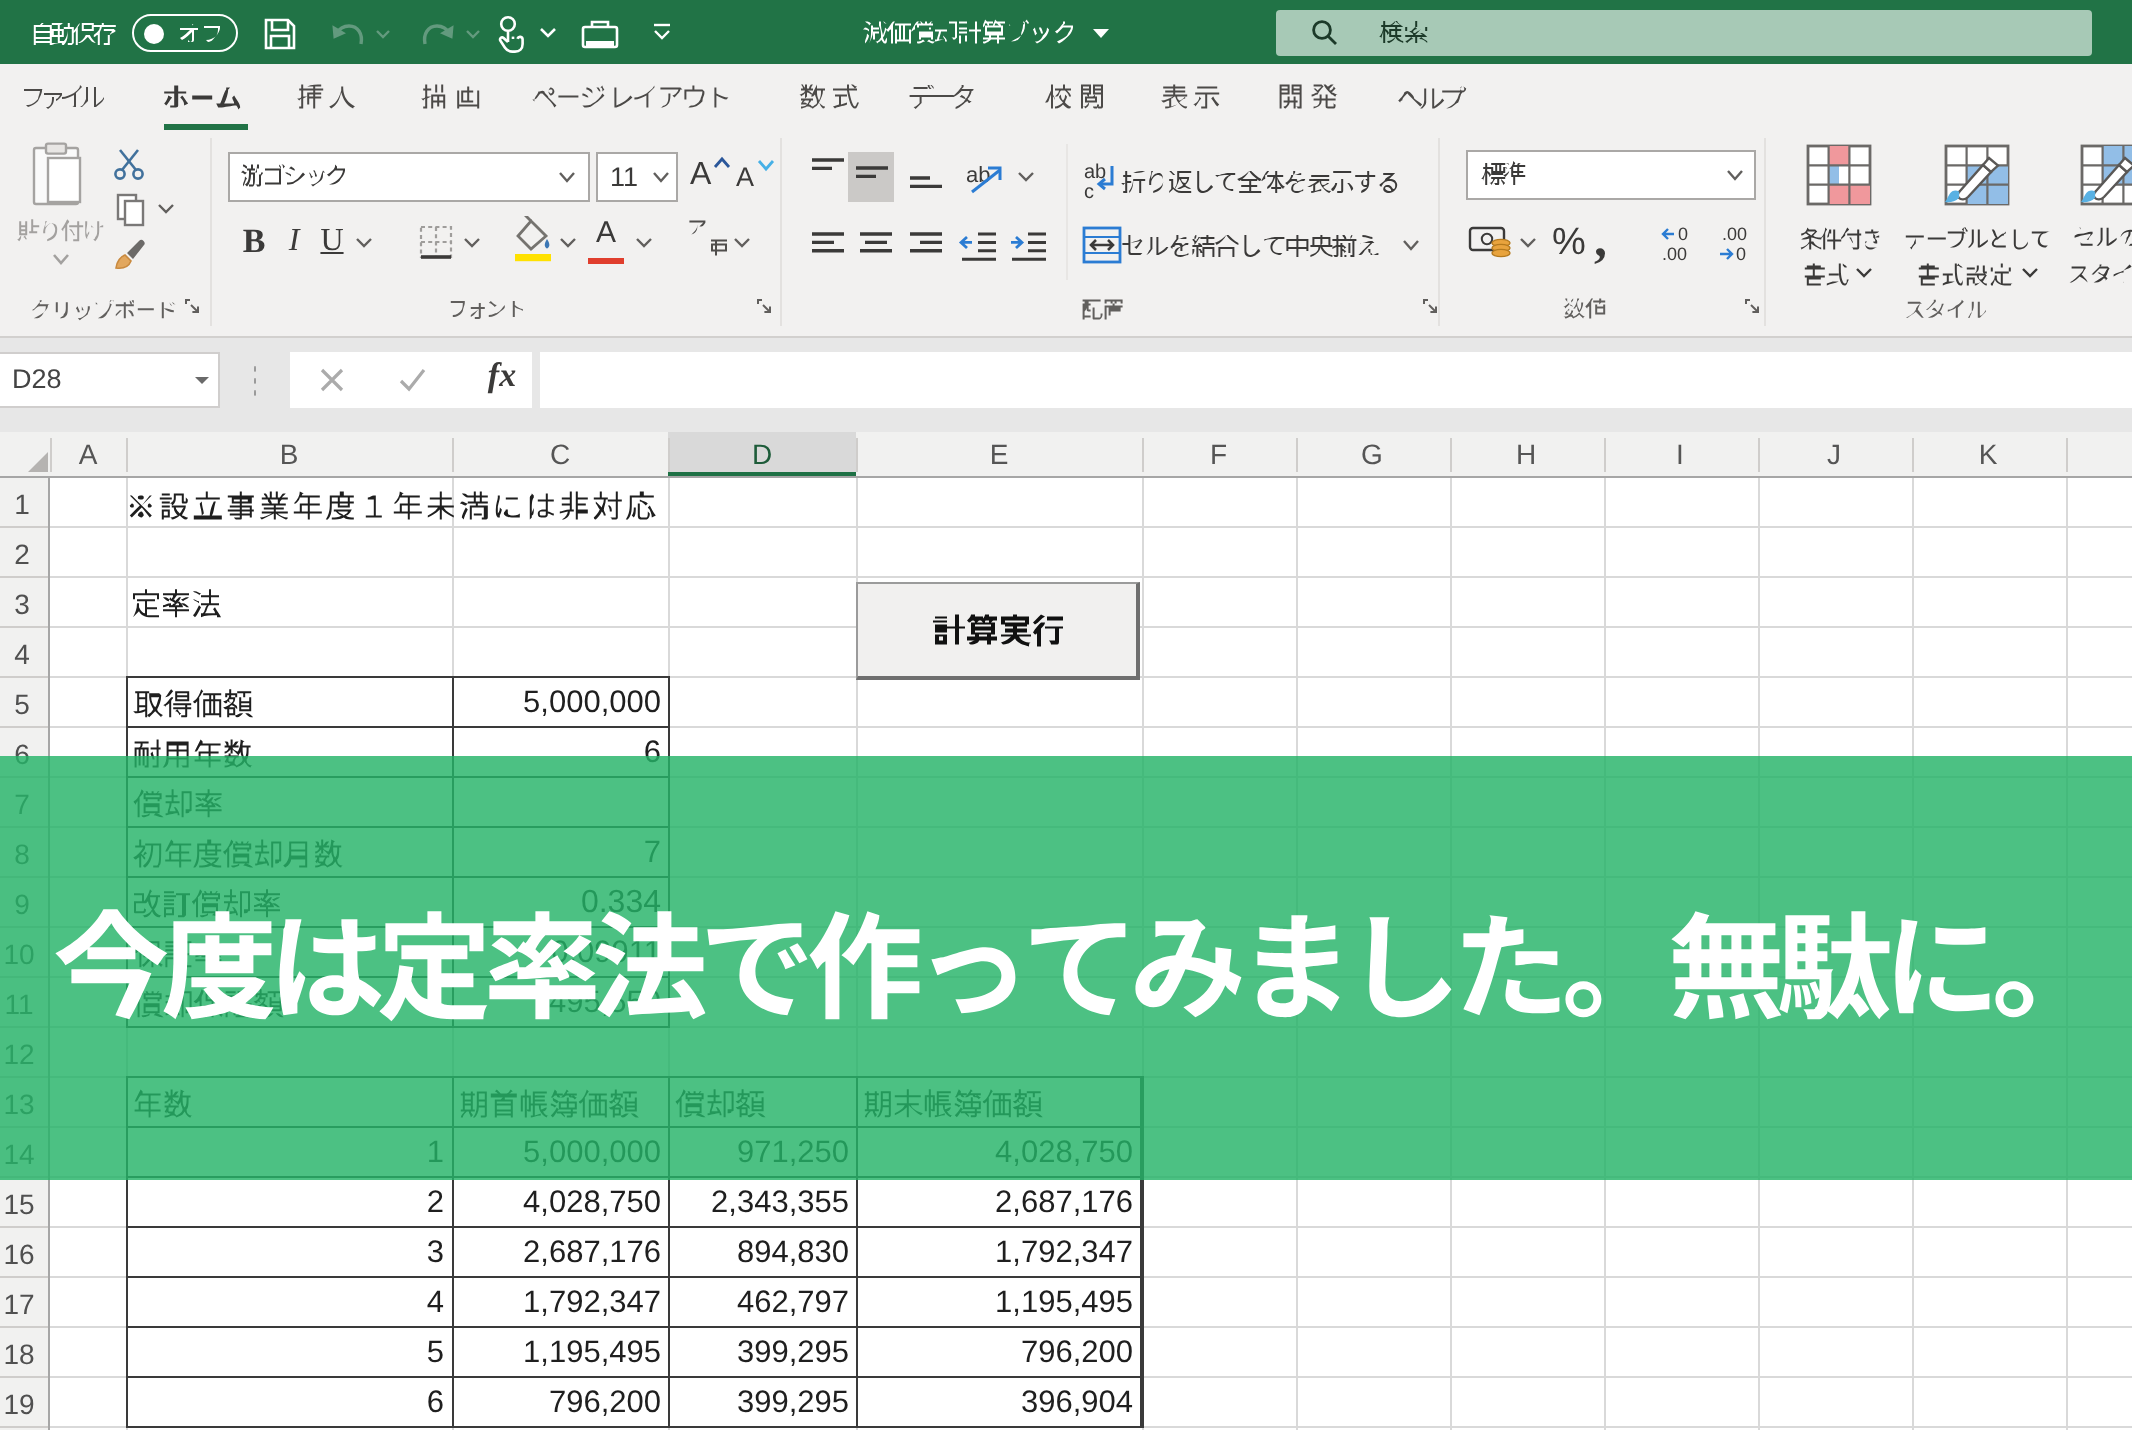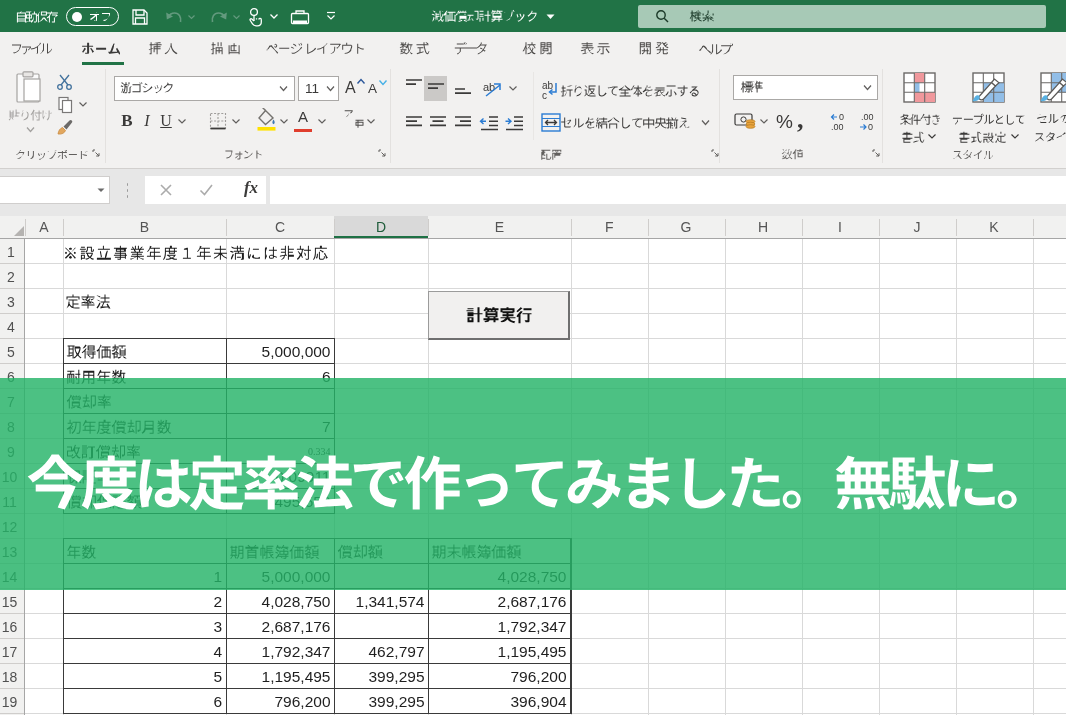--- a/index.html
+++ b/index.html
@@ -379,20 +379,21 @@
       <path d="M7.5 27 C5.5 29 2.5 29.5 0.5 29 C1.5 27.8 1.8 26.5 2.8 25 C4 23.2 6 22.8 7.6 23.9 Z" fill="#59b1e3"></path>
     </svg>
 <svg style="position:absolute;left:1035.9px;top:113.4px;" width="35" height="12" viewBox="-0.3 -9.9 35 12">
       <path d="M10 -7 10 -7C9 -7 9 -7 9 -7C8 -7 6 -6 4 -6V-8C4 -8 4 -9 4 -9H3C4 -9 4 -8 4 -8V-6C2 -6 1 -5 1 -5L1 -4L4 -5V-1C4 0 4 0 6 0C7 0 9 0 10 0L10 -1C9 -1 7 -1 6 -1C5 -1 4 -1 4 -2V-5L9 -6C9 -5 8 -4 7 -3L8 -3C8 -4 9 -5 10 -6C10 -6 10 -7 10 -7ZM17 0 18 0C18 0 18 0 18 0C20 -1 21 -2 22 -3L22 -4C21 -3 19 -2 18 -1C18 -1 18 -7 18 -8C18 -8 18 -8 18 -9H17C17 -8 17 -8 17 -8C17 -7 17 -1 17 -1C17 -1 17 0 17 0ZM12 0 13 0C14 -1 15 -2 15 -3C15 -4 15 -7 15 -8C15 -8 15 -8 15 -9H14C14 -8 14 -8 14 -8C14 -6 14 -4 14 -3C14 -2 13 -1 12 0ZM28 -7C28 -6 28 -5 27 -4C27 -2 26 -1 26 -1C25 -1 24 -2 24 -4C24 -5 26 -7 28 -7ZM29 -7C31 -7 32 -6 32 -4C32 -2 31 -1 29 -1C29 -1 28 0 28 0L29 0C31 0 33 -2 33 -4C33 -6 31 -8 29 -8C26 -8 24 -6 24 -4C24 -2 25 -1 26 -1C27 -1 27 -2 28 -4C29 -5 29 -6 29 -7Z" fill="#3b3a39"></path>
     </svg>
 <svg style="position:absolute;left:1033.9px;top:131.1px;" width="45" height="12" viewBox="0.2 -10.3 45 12">
       <path d="M9 -8 9 -8C8 -8 8 -8 8 -8C7 -8 4 -8 3 -8C3 -8 2 -8 2 -8V-7C2 -7 3 -7 3 -7C4 -7 7 -7 8 -7C8 -6 7 -5 6 -4C5 -3 3 -1 1 0L2 0C4 -1 5 -2 6 -3C8 -2 9 -1 10 0L10 0C10 -1 8 -3 7 -4C8 -5 8 -6 9 -7C9 -7 9 -8 9 -8ZM17 -9 16 -9C16 -9 16 -9 16 -8C15 -7 14 -6 12 -4L13 -4C14 -5 15 -6 16 -7H20C19 -6 19 -5 18 -4C17 -4 16 -5 16 -5L15 -5C16 -4 17 -4 18 -3C16 -2 15 -1 13 0L14 0C16 0 17 -1 18 -2C19 -2 19 -2 19 -1L20 -2C20 -2 19 -3 19 -3C20 -4 20 -6 21 -7C21 -7 21 -7 21 -7L20 -8C20 -8 20 -8 19 -8H16L16 -8C17 -8 17 -9 17 -9ZM23 -4 23 -3C25 -4 26 -5 28 -5V-1C28 0 28 0 27 0H28C28 0 28 0 28 -1V-6C30 -7 31 -7 32 -8L31 -9C30 -8 29 -7 28 -6C26 -5 25 -5 23 -4ZM39 0 39 0C39 0 39 0 39 0C41 -1 42 -2 43 -3L43 -4C42 -3 41 -2 39 -1C39 -1 39 -7 39 -8C39 -8 40 -8 40 -9H39C39 -8 39 -8 39 -8C39 -7 39 -1 39 -1C39 -1 39 0 39 0ZM33 0 34 0C35 -1 36 -2 36 -3C36 -4 36 -7 36 -8C36 -8 37 -8 37 -9H36C36 -8 36 -8 36 -8C36 -6 36 -4 35 -3C35 -2 34 -1 33 0Z" fill="#3b3a39"></path>
     </svg>
 <div style="position:absolute;left:0px;top:169px;width:1066px;height:47px;background:#e7e7e7;"></div>
 <div style="position:absolute;left:0px;top:176px;width:110px;height:28px;background:#fff;border:1px solid #d0cecd;border-left:none;"></div>
+<div style="position:absolute;left:6px;top:176.5px;width:220px;height:27.0px;display:flex;align-items:center;justify-content:flex-start;font-family:'Liberation Sans',sans-serif;font-size:13.5px;font-weight:400;color:#444;line-height:1;white-space:pre">D28</div>
 <svg class="abs" style="left:96px;top:187px" width="10" height="7" viewBox="0 0 10 7">
       <path d="M1.5 1.5 L5 5 L8.5 1.5" fill="#6a6a6a"></path>
     </svg>
 <div style="position:absolute;left:126.5px;top:183px;width:1.8px;height:2.5px;background:#9a9a9a;border-radius:50%;"></div>
 <div style="position:absolute;left:126.5px;top:189px;width:1.8px;height:2.5px;background:#9a9a9a;border-radius:50%;"></div>
 <div style="position:absolute;left:126.5px;top:195px;width:1.8px;height:2.5px;background:#9a9a9a;border-radius:50%;"></div>
 <div style="position:absolute;left:145px;top:176px;width:121px;height:28px;background:#fff;"></div>
 <svg class="abs" style="left:159px;top:183px" width="14" height="14" viewBox="0 0 14 14">
       <path d="M2 2 L12 12 M12 2 L2 12" stroke="#ababab" stroke-width="1.6"></path>
     </svg>
@@ -517,21 +518,21 @@
 <svg style="position:absolute;left:66.0px;top:393.6px;" width="46" height="16" viewBox="-0.8 -13.6 46 16">
       <path d="M7 -8H12V-7H7ZM6 -9V-7H13V-9ZM8 -1C7 0 5 0 4 0C4 1 5 1 5 1C6 1 8 0 8 0ZM10 0C11 0 13 1 14 1L15 1C14 0 12 -1 11 -1ZM6 -4H12V-3H6ZM6 -3H12V-2H6ZM6 -5H12V-5H6ZM5 -6V-1H13V-6ZM12 -12C12 -12 12 -11 11 -11L12 -11H10V-12H9V-11H7L8 -11C7 -11 7 -12 7 -12L6 -12C6 -12 6 -11 7 -11H5V-8H6V-10H13V-8H14V-11H12C12 -11 13 -12 13 -12ZM4 -13C3 -10 2 -8 0 -7C0 -6 1 -6 1 -5C1 -6 2 -7 2 -7V1H3V-9C4 -10 5 -11 5 -12ZM24 -12V1H25V-11H28V-3C28 -3 28 -3 27 -3C27 -3 26 -3 26 -3C26 -2 26 -2 26 -1C27 -1 28 -1 28 -2C29 -2 29 -2 29 -3V-12ZM20 -4C21 -3 21 -2 21 -2L18 -2C18 -3 19 -4 19 -6H23V-7H20V-9H22V-10H20V-13H19V-10H16V-9H19V-7H16V-6H18C18 -4 17 -3 17 -1L16 -1L16 0C17 0 20 -1 22 -1C22 0 22 0 22 0L23 0C23 -1 22 -3 21 -4ZM43 -9C42 -9 41 -8 40 -8L41 -7C42 -8 43 -8 44 -9ZM31 -5 31 -4C32 -4 34 -5 35 -5L35 -6C33 -6 32 -5 31 -5ZM31 -9C32 -8 33 -7 34 -7L34 -8C34 -8 33 -9 32 -9ZM40 -6C41 -5 43 -4 43 -4L44 -4C43 -5 42 -6 41 -6ZM38 -6C39 -6 39 -6 39 -5L37 -5C38 -6 39 -7 40 -9L39 -9C38 -8 38 -8 37 -7C37 -7 37 -8 36 -8C37 -8 37 -9 38 -10L37 -10H44V-11H38V-13H37V-11H31V-10H36C36 -9 36 -9 35 -8L35 -9L34 -8C35 -7 36 -7 37 -6C36 -6 36 -5 35 -5L34 -5L34 -4L40 -4C40 -4 40 -4 40 -4L41 -4C41 -5 40 -6 39 -7ZM31 -3V-2H37V1H38V-2H44V-3H38V-4H37V-3Z" fill="#1f1f1f"></path>
     </svg>
 <svg style="position:absolute;left:66.0px;top:418.5px;" width="107" height="16" viewBox="-0.6 -13.7 107 16">
       <path d="M6 -11V-10H9C9 -6 8 -2 5 0C5 1 6 1 6 1C9 -1 10 -6 10 -10H13C13 -3 13 -1 12 0C12 0 12 0 12 0C11 0 10 0 10 0C10 0 10 1 10 1C11 1 12 1 12 1C13 1 13 1 13 0C14 0 14 -3 14 -11C14 -11 14 -11 14 -11ZM6 -7C6 -7 5 -6 5 -5L4 -6C5 -7 6 -8 6 -9L6 -10L5 -10H4V-13H3V-10H1V-9H5C4 -7 2 -5 0 -4C1 -3 1 -3 1 -3C2 -3 2 -4 3 -4V1H4V-5C5 -4 5 -3 6 -3L6 -4L5 -5C6 -5 6 -6 7 -6ZM16 -3V-2H23V1H24V-2H29V-3H24V-6H28V-7H24V-10H29V-11H20C20 -11 20 -12 20 -12L19 -13C18 -11 17 -9 16 -7C16 -7 17 -7 17 -7C18 -8 18 -9 19 -10H23V-7H18V-3ZM19 -3V-6H23V-3ZM36 -10V-8H33V-7H36V-5H42V-7H44V-8H42V-10H41V-8H37V-10ZM41 -7V-6H37V-7ZM41 -3C41 -2 40 -2 39 -1C38 -2 37 -2 36 -3ZM34 -4V-3H36L35 -3C36 -2 37 -1 38 -1C36 0 35 0 33 0C33 0 33 1 33 1C35 1 37 1 39 0C40 1 42 1 44 1C44 1 44 0 44 0C43 0 41 0 40 -1C41 -1 42 -2 43 -4L42 -4L42 -4ZM32 -11V-7C32 -5 32 -2 30 1C31 1 31 1 31 1C33 -1 33 -4 33 -7V-10H44V-11H39V-13H37V-11ZM52 -8H57V-7H52ZM51 -9V-7H58V-9ZM53 -1C52 0 50 0 49 0C49 1 50 1 50 1C51 1 53 0 53 0ZM55 0C56 0 58 1 59 1L60 1C59 0 57 -1 56 -1ZM51 -4H57V-3H51ZM51 -3H57V-2H51ZM51 -5H57V-5H51ZM50 -6V-1H58V-6ZM57 -12C57 -12 57 -11 56 -11L57 -11H55V-12H54V-11H52L53 -11C52 -11 52 -12 52 -12L51 -12C51 -12 51 -11 52 -11H50V-8H51V-10H58V-8H59V-11H57C57 -11 58 -12 58 -12ZM49 -13C48 -10 47 -8 45 -7C45 -6 46 -6 46 -5C46 -6 47 -7 47 -7V1H48V-9C49 -10 50 -11 50 -12ZM69 -12V1H70V-11H73V-3C73 -3 73 -3 72 -3C72 -3 71 -3 71 -3C71 -2 71 -2 71 -1C72 -1 73 -1 73 -2C74 -2 74 -2 74 -3V-12ZM65 -4C66 -3 66 -2 66 -2L63 -2C63 -3 64 -4 64 -6H68V-7H65V-9H67V-10H65V-13H64V-10H61V-9H64V-7H61V-6H63C63 -4 62 -3 62 -1L61 -1L61 0C62 0 65 -1 67 -1C67 0 67 0 67 0L68 0C68 -1 67 -3 66 -4ZM78 -12V-7C78 -5 78 -2 75 0C76 1 76 1 76 1C78 0 79 -2 79 -3H86V0C86 0 86 0 86 0C85 0 84 0 83 0C83 0 83 1 83 1C85 1 86 1 87 1C87 1 87 0 87 0V-12ZM79 -11H86V-8H79ZM79 -7H86V-5H79C79 -5 79 -6 79 -7ZM97 -12C96 -12 96 -11 95 -10L96 -10C97 -10 97 -11 98 -12ZM91 -12C92 -11 92 -10 92 -10L93 -10C93 -11 93 -12 92 -12ZM99 -13C99 -10 98 -7 97 -6C97 -6 98 -5 98 -5C98 -6 99 -6 99 -7C99 -5 100 -4 100 -3C100 -2 99 -1 97 0C97 0 96 -1 96 -1C96 -2 96 -3 97 -4H98V-5H94L94 -6L94 -6H95V-8C96 -7 96 -7 97 -6L98 -7C97 -7 95 -8 95 -9V-9H98V-10H95V-13H94V-10H91V-9H93C93 -8 92 -7 91 -7C91 -6 91 -6 91 -6C92 -6 93 -7 94 -8V-6L93 -6L93 -5H91V-4H92C92 -3 91 -2 91 -2L92 -1L92 -2C93 -1 93 -1 94 -1C93 0 92 0 91 0C91 0 91 1 91 1C93 1 94 0 95 0C96 0 96 0 97 1L97 0C97 1 97 1 97 1C99 0 100 0 101 -2C102 0 103 1 104 1C104 1 104 0 105 0C103 0 102 -1 102 -3C103 -4 103 -6 103 -9H104V-10H100C100 -11 100 -12 101 -12ZM93 -4H96C95 -3 95 -2 95 -2C94 -2 93 -2 93 -2ZM100 -9H102C102 -7 102 -5 101 -4C100 -5 100 -7 100 -9Z" fill="#1f1f1f"></path>
     </svg>
 <div style="position:absolute;left:110.5px;top:411.0px;width:220px;height:31.0px;display:flex;align-items:center;justify-content:flex-end;font-family:'Liberation Sans',sans-serif;font-size:15.5px;font-weight:400;color:#1f1f1f;line-height:1;white-space:pre">7</div>
 <svg style="position:absolute;left:66.0px;top:443.6px;" width="76" height="16" viewBox="0.0 -13.6 76 16">
       <path d="M9 -13C8 -10 7 -8 6 -7V-11H1V-10H5V-7H1V-2C1 -1 1 -1 3 -1C3 -1 5 -1 5 -1C6 -1 7 -1 7 -3C6 -3 6 -4 6 -4C6 -2 6 -2 5 -2C5 -2 3 -2 3 -2C2 -2 2 -2 2 -2V-6H5V-6H6V-6C6 -6 7 -6 7 -6C7 -6 8 -7 8 -7C8 -6 9 -4 10 -3C9 -1 7 0 5 0C6 0 6 1 6 1C8 1 9 0 10 -2C11 0 12 1 14 1C14 1 14 0 15 0C13 0 12 -1 11 -3C12 -4 13 -6 13 -9H14V-10H9C9 -11 10 -12 10 -12ZM9 -9H12C12 -7 11 -5 10 -4C10 -5 9 -7 9 -9ZM16 -8V-7H21V-8ZM16 -12V-11H21V-12ZM16 -6V-5H21V-6ZM16 -10V-9H22V-10ZM22 -11V-10H25V0C25 0 25 0 25 0C25 0 24 0 23 0C23 0 23 1 23 1C25 1 25 1 26 1C26 1 27 0 27 0V-10H29V-11ZM16 -4V1H17V0H21V-4ZM17 -3H20V-1H17ZM37 -8H42V-7H37ZM36 -9V-7H43V-9ZM38 -1C37 0 35 0 34 0C34 1 35 1 35 1C36 1 38 0 38 0ZM40 0C41 0 43 1 44 1L45 1C44 0 42 -1 41 -1ZM36 -4H42V-3H36ZM36 -3H42V-2H36ZM36 -5H42V-5H36ZM35 -6V-1H43V-6ZM42 -12C42 -12 42 -11 41 -11L42 -11H40V-12H39V-11H37L38 -11C37 -11 37 -12 37 -12L36 -12C36 -12 36 -11 37 -11H35V-8H36V-10H43V-8H44V-11H42C42 -11 43 -12 43 -12ZM34 -13C33 -10 32 -8 30 -7C30 -6 31 -6 31 -5C31 -6 32 -7 32 -7V1H33V-9C34 -10 35 -11 35 -12ZM54 -12V1H55V-11H58V-3C58 -3 58 -3 57 -3C57 -3 56 -3 56 -3C56 -2 56 -2 56 -1C57 -1 58 -1 58 -2C59 -2 59 -2 59 -3V-12ZM50 -4C51 -3 51 -2 51 -2L48 -2C48 -3 49 -4 49 -6H53V-7H50V-9H52V-10H50V-13H49V-10H46V-9H49V-7H46V-6H48C48 -4 47 -3 47 -1L46 -1L46 0C47 0 50 -1 52 -1C52 0 52 0 52 0L53 0C53 -1 52 -3 51 -4ZM73 -9C72 -9 71 -8 70 -8L71 -7C72 -8 73 -8 74 -9ZM61 -5 61 -4C62 -4 64 -5 65 -5L65 -6C63 -6 62 -5 61 -5ZM61 -9C62 -8 63 -7 64 -7L64 -8C64 -8 63 -9 62 -9ZM70 -6C71 -5 73 -4 73 -4L74 -4C73 -5 72 -6 71 -6ZM68 -6C69 -6 69 -6 69 -5L67 -5C68 -6 69 -7 70 -9L69 -9C68 -8 68 -8 67 -7C67 -7 67 -8 66 -8C67 -8 67 -9 68 -10L67 -10H74V-11H68V-13H67V-11H61V-10H66C66 -9 66 -9 65 -8L65 -9L64 -8C65 -7 66 -7 67 -6C66 -6 66 -5 65 -5L64 -5L64 -4L70 -4C70 -4 70 -4 70 -4L71 -4C71 -5 70 -6 69 -7ZM61 -3V-2H67V1H68V-2H74V-3H68V-4H67V-3Z" fill="#1f1f1f"></path>
     </svg>
-<div style="position:absolute;left:110.5px;top:436.0px;width:220px;height:31.0px;display:flex;align-items:center;justify-content:flex-end;font-family:Liberation Serif, serif;font-size:10px;font-weight:400;color:#1f1f1f;line-height:1;white-space:pre">0.334</div>
+<div style="position:absolute;left:110.5px;top:436.0px;width:220px;height:31.0px;display:flex;align-items:center;justify-content:flex-end;font-family:Liberation Sans, sans-serif;font-size:16px;font-weight:400;color:#1f1f1f;line-height:1;white-space:pre">0.334</div>
 <svg style="position:absolute;left:66.0px;top:468.6px;" width="46" height="16" viewBox="-0.7 -13.6 46 16">
       <path d="M7 -11H12V-8H7ZM6 -12V-7H9V-5H5V-4H8C7 -3 6 -1 4 0C4 0 5 0 5 1C6 0 8 -2 9 -3V1H10V-4C11 -2 13 0 14 1C14 0 14 0 15 0C13 -1 12 -3 11 -4H14V-5H10V-7H13V-12ZM4 -13C3 -10 2 -8 0 -7C1 -6 1 -6 1 -6C2 -6 2 -7 3 -7V1H4V-9C4 -10 5 -11 5 -12ZM16 -8V-7H21V-8ZM16 -12V-11H21V-12ZM16 -6V-5H21V-6ZM16 -10V-9H21V-10ZM22 -8V0H21V1H29V0H26V-5H29V-6H26V-11H29V-12H22V-11H25V0H23V-8ZM16 -4V1H17V0H21V-4ZM17 -3H20V0H17ZM43 -9C42 -9 41 -8 40 -8L41 -7C42 -8 43 -8 44 -9ZM31 -5 31 -4C32 -4 34 -5 35 -5L35 -6C33 -6 32 -5 31 -5ZM31 -9C32 -8 33 -7 34 -7L34 -8C34 -8 33 -9 32 -9ZM40 -6C41 -5 43 -4 43 -4L44 -4C43 -5 42 -6 41 -6ZM38 -6C39 -6 39 -6 39 -5L37 -5C38 -6 39 -7 40 -9L39 -9C38 -8 38 -8 37 -7C37 -7 37 -8 36 -8C37 -8 37 -9 38 -10L37 -10H44V-11H38V-13H37V-11H31V-10H36C36 -9 36 -9 35 -8L35 -9L34 -8C35 -7 36 -7 37 -6C36 -6 36 -5 35 -5L34 -5L34 -4L40 -4C40 -4 40 -4 40 -4L41 -4C41 -5 40 -6 39 -7ZM31 -3V-2H37V1H38V-2H44V-3H38V-4H37V-3Z" fill="#1f1f1f"></path>
     </svg>
 <div style="position:absolute;left:110.5px;top:461.0px;width:220px;height:31.0px;display:flex;align-items:center;justify-content:flex-end;font-family:'Liberation Sans',sans-serif;font-size:15.5px;font-weight:400;color:#1f1f1f;line-height:1;white-space:pre">0.09911</div>
 <svg style="position:absolute;left:66.0px;top:493.6px;" width="77" height="16" viewBox="-0.8 -13.6 77 16">
       <path d="M7 -8H12V-7H7ZM6 -9V-7H13V-9ZM8 -1C7 0 5 0 4 0C4 1 5 1 5 1C6 1 8 0 8 0ZM10 0C11 0 13 1 14 1L15 1C14 0 12 -1 11 -1ZM6 -4H12V-3H6ZM6 -3H12V-2H6ZM6 -5H12V-5H6ZM5 -6V-1H13V-6ZM12 -12C12 -12 12 -11 11 -11L12 -11H10V-12H9V-11H7L8 -11C7 -11 7 -12 7 -12L6 -12C6 -12 6 -11 7 -11H5V-8H6V-10H13V-8H14V-11H12C12 -11 13 -12 13 -12ZM4 -13C3 -10 2 -8 0 -7C0 -6 1 -6 1 -5C1 -6 2 -7 2 -7V1H3V-9C4 -10 5 -11 5 -12ZM24 -12V1H25V-11H28V-3C28 -3 28 -3 27 -3C27 -3 26 -3 26 -3C26 -2 26 -2 26 -1C27 -1 28 -1 28 -2C29 -2 29 -2 29 -3V-12ZM20 -4C21 -3 21 -2 21 -2L18 -2C18 -3 19 -4 19 -6H23V-7H20V-9H22V-10H20V-13H19V-10H16V-9H19V-7H16V-6H18C18 -4 17 -3 17 -1L16 -1L16 0C17 0 20 -1 22 -1C22 0 22 0 22 0L23 0C23 -1 22 -3 21 -4ZM37 -11H42V-8H37ZM36 -12V-7H39V-5H35V-4H38C37 -3 36 -1 34 0C34 0 35 0 35 1C36 0 38 -2 39 -3V1H40V-4C41 -2 43 0 44 1C44 0 44 0 45 0C43 -1 42 -3 41 -4H44V-5H40V-7H43V-12ZM34 -13C33 -10 32 -8 30 -7C31 -6 31 -6 31 -6C32 -6 32 -7 33 -7V1H34V-9C34 -10 35 -11 35 -12ZM46 -8V-7H51V-8ZM46 -12V-11H51V-12ZM46 -6V-5H51V-6ZM46 -10V-9H51V-10ZM52 -8V0H51V1H59V0H56V-5H59V-6H56V-11H59V-12H52V-11H55V0H53V-8ZM46 -4V1H47V0H51V-4ZM47 -3H50V0H47ZM69 -6H73V-5H69ZM69 -4H73V-3H69ZM69 -9H73V-7H69ZM69 -1C68 -1 67 0 66 0C66 1 67 1 67 1C68 1 69 0 70 -1ZM71 -1C72 0 73 1 74 1L75 1C74 0 73 -1 72 -1ZM65 -8C65 -7 65 -7 64 -6L63 -7L63 -8ZM63 -10C63 -9 62 -7 60 -7C61 -6 61 -6 61 -6C62 -6 62 -6 62 -7L64 -6C63 -5 61 -4 60 -4C61 -3 61 -3 61 -3L62 -3V1H63V0H66V-4L67 -3L67 -4C67 -5 66 -5 65 -6C66 -7 66 -8 66 -9L66 -9L66 -9H64C64 -9 64 -9 64 -10ZM61 -11V-9H62V-10H66V-9H67V-11H64V-13H63V-11ZM63 -3H65V-1H63ZM63 -4H63C63 -4 64 -5 64 -5C65 -5 66 -4 66 -4ZM68 -9V-2H74V-9H71L71 -11H74V-12H67V-11H70C70 -10 70 -10 70 -9Z" fill="#1f1f1f"></path>
     </svg>
 <div style="position:absolute;left:110.5px;top:486.0px;width:220px;height:31.0px;display:flex;align-items:center;justify-content:flex-end;font-family:'Liberation Sans',sans-serif;font-size:15.5px;font-weight:400;color:#1f1f1f;line-height:1;white-space:pre">495,550</div>
 <div style="position:absolute;left:63px;top:337.8px;width:271.5px;height:1.6px;background:#3a3a3a;"></div>
 <div style="position:absolute;left:63px;top:363px;width:208.5px;height:0px;"></div>
@@ -562,27 +563,29 @@
       <path d="M3 -2C2 -1 1 0 1 1C1 1 1 1 2 1C2 0 3 -1 4 -2ZM5 -2C5 -1 6 0 6 1L7 0C7 -1 6 -1 6 -2ZM13 -11V-8H10V-11ZM9 -12V-6C9 -4 9 -1 7 1C8 1 8 1 8 1C9 0 10 -2 10 -4H13V0C13 0 13 0 13 0C12 0 12 0 11 0C11 0 11 1 11 1C12 1 13 1 13 1C14 1 14 0 14 0V-12ZM13 -7V-5H10C10 -5 10 -6 10 -6V-7ZM6 -12V-11H3V-12H2V-11H1V-10H2V-3H1V-2H8V-3H7V-10H8V-11H7V-12ZM3 -10H6V-8H3ZM3 -7H6V-6H3ZM3 -5H6V-3H3ZM19 -5H26V-3H19ZM19 -6V-7H26V-6ZM19 -2H26V-1H19ZM18 -12C19 -12 19 -11 20 -11H16V-9H22C22 -9 22 -9 21 -8H18V1H19V0H26V1H27V-8H23L23 -9H29V-11H25C26 -11 26 -12 27 -12L26 -13C25 -12 25 -11 24 -11H20L21 -11C21 -11 20 -12 19 -13ZM31 -10V-2H32V-9H33V1H34V-9H35V-3C35 -3 35 -3 35 -3C35 -3 35 -3 34 -3C34 -3 34 -2 35 -2C35 -2 35 -2 36 -2C36 -2 36 -3 36 -3V-10H34V-13H33V-10ZM37 -12V-6H36V-5H37V0L36 0L36 1C37 1 39 0 41 0L41 -1L38 0V-5H40C40 -2 42 0 44 1C44 1 44 0 45 0C43 0 43 -1 42 -2C43 -2 44 -3 44 -4L44 -4C43 -4 42 -3 41 -3C41 -3 41 -4 41 -5H44V-6H38V-7H43V-8H38V-9H43V-10H38V-11H44V-12ZM47 -8C47 -7 48 -7 49 -6L50 -7C49 -8 48 -8 47 -9ZM46 -5C47 -5 48 -4 48 -4L49 -5C48 -5 47 -6 46 -6ZM46 0 47 1C48 0 49 -2 50 -3L49 -4C48 -2 47 -1 46 0ZM54 -9V-8H50V-8H54V-7H50V-3H56V-2H49V-1H52L51 -1C52 0 52 0 53 1L53 0C53 0 52 -1 52 -1H56V0C56 0 55 0 55 0C55 0 54 0 54 0C54 1 54 1 54 1C55 1 56 1 56 1C56 1 57 1 57 0V-1H59V-2H57V-3H59V-7H55V-8H59V-8H58L59 -9C58 -9 58 -10 57 -10L56 -9C57 -9 57 -9 58 -8H55V-9ZM51 -5H54V-4H51ZM55 -5H58V-4H55ZM51 -6H54V-5H51ZM55 -6H58V-5H55ZM48 -13C47 -11 47 -10 46 -9C46 -9 46 -9 47 -9C47 -9 48 -10 48 -10H49C49 -10 49 -9 50 -9L51 -9C50 -10 50 -10 50 -10H52V-11H49C49 -12 49 -12 49 -12ZM54 -13C53 -11 52 -10 51 -9C51 -9 52 -9 52 -9C53 -9 53 -10 54 -10H55C55 -10 55 -9 56 -9L57 -9C56 -10 56 -10 56 -10H59V-11H54C54 -12 55 -12 55 -12ZM65 -8V1H66V0H73V1H74V-8H71V-10H74V-11H65V-10H68V-8ZM69 -10H70V-8H69ZM66 -1V-7H68V-1ZM73 -1H71V-7H73ZM69 -7H70V-1H69ZM64 -13C63 -10 62 -8 60 -7C60 -6 61 -6 61 -6C61 -6 62 -7 62 -7V1H63V-9C64 -10 64 -11 65 -12ZM84 -6H88V-5H84ZM84 -4H88V-3H84ZM84 -9H88V-7H84ZM84 -1C83 -1 82 0 81 0C81 1 82 1 82 1C83 1 84 0 85 -1ZM86 -1C87 0 88 1 89 1L90 1C89 0 88 -1 87 -1ZM80 -8C80 -7 80 -7 79 -6L78 -7L78 -8ZM78 -10C78 -9 77 -7 75 -7C76 -6 76 -6 76 -6C77 -6 77 -6 77 -7L79 -6C78 -5 76 -4 75 -4C76 -3 76 -3 76 -3L77 -3V1H78V0H81V-4L82 -3L82 -4C82 -5 81 -5 80 -6C81 -7 81 -8 81 -9L81 -9L81 -9H79C79 -9 79 -9 79 -10ZM76 -11V-9H77V-10H81V-9H82V-11H79V-13H78V-11ZM78 -3H80V-1H78ZM78 -4H78C78 -4 79 -5 79 -5C80 -5 81 -4 81 -4ZM83 -9V-2H89V-9H86L86 -11H89V-12H82V-11H85C85 -10 85 -10 85 -9Z" fill="#1f1f1f"></path>
     </svg>
 <svg style="position:absolute;left:337.0px;top:543.6px;" width="47" height="16" viewBox="-0.8 -13.6 47 16">
       <path d="M7 -8H12V-7H7ZM6 -9V-7H13V-9ZM8 -1C7 0 5 0 4 0C4 1 5 1 5 1C6 1 8 0 8 0ZM10 0C11 0 13 1 14 1L15 1C14 0 12 -1 11 -1ZM6 -4H12V-3H6ZM6 -3H12V-2H6ZM6 -5H12V-5H6ZM5 -6V-1H13V-6ZM12 -12C12 -12 12 -11 11 -11L12 -11H10V-12H9V-11H7L8 -11C7 -11 7 -12 7 -12L6 -12C6 -12 6 -11 7 -11H5V-8H6V-10H13V-8H14V-11H12C12 -11 13 -12 13 -12ZM4 -13C3 -10 2 -8 0 -7C0 -6 1 -6 1 -5C1 -6 2 -7 2 -7V1H3V-9C4 -10 5 -11 5 -12ZM24 -12V1H25V-11H28V-3C28 -3 28 -3 27 -3C27 -3 26 -3 26 -3C26 -2 26 -2 26 -1C27 -1 28 -1 28 -2C29 -2 29 -2 29 -3V-12ZM20 -4C21 -3 21 -2 21 -2L18 -2C18 -3 19 -4 19 -6H23V-7H20V-9H22V-10H20V-13H19V-10H16V-9H19V-7H16V-6H18C18 -4 17 -3 17 -1L16 -1L16 0C17 0 20 -1 22 -1C22 0 22 0 22 0L23 0C23 -1 22 -3 21 -4ZM39 -6H43V-5H39ZM39 -4H43V-3H39ZM39 -9H43V-7H39ZM39 -1C38 -1 37 0 36 0C36 1 37 1 37 1C38 1 39 0 40 -1ZM41 -1C42 0 43 1 44 1L45 1C44 0 43 -1 42 -1ZM35 -8C35 -7 35 -7 34 -6L33 -7L33 -8ZM33 -10C33 -9 32 -7 30 -7C31 -6 31 -6 31 -6C32 -6 32 -6 32 -7L34 -6C33 -5 31 -4 30 -4C31 -3 31 -3 31 -3L32 -3V1H33V0H36V-4L37 -3L37 -4C37 -5 36 -5 35 -6C36 -7 36 -8 36 -9L36 -9L36 -9H34C34 -9 34 -9 34 -10ZM31 -11V-9H32V-10H36V-9H37V-11H34V-13H33V-11ZM33 -3H35V-1H33ZM33 -4H33C33 -4 34 -5 34 -5C35 -5 36 -4 36 -4ZM38 -9V-2H44V-9H41L41 -11H44V-12H37V-11H40C40 -10 40 -10 40 -9Z" fill="#1f1f1f"></path>
     </svg>
 <svg style="position:absolute;left:431.0px;top:543.6px;" width="92" height="16" viewBox="-0.4 -13.6 92 16">
       <path d="M3 -2C2 -1 1 0 1 1C1 1 1 1 2 1C2 0 3 -1 4 -2ZM5 -2C5 -1 6 0 6 1L7 0C7 -1 6 -1 6 -2ZM13 -11V-8H10V-11ZM9 -12V-6C9 -4 9 -1 7 1C8 1 8 1 8 1C9 0 10 -2 10 -4H13V0C13 0 13 0 13 0C12 0 12 0 11 0C11 0 11 1 11 1C12 1 13 1 13 1C14 1 14 0 14 0V-12ZM13 -7V-5H10C10 -5 10 -6 10 -6V-7ZM6 -12V-11H3V-12H2V-11H1V-10H2V-3H1V-2H8V-3H7V-10H8V-11H7V-12ZM3 -10H6V-8H3ZM3 -7H6V-6H3ZM3 -5H6V-3H3ZM22 -13V-10H16V-9H22V-6H17V-5H21C20 -3 18 -2 16 -1C16 0 16 0 16 0C18 -1 20 -2 22 -4V1H23V-5C25 -3 27 -1 29 0C29 0 29 0 30 -1C27 -2 25 -3 24 -5H28V-6H23V-9H29V-10H23V-13ZM31 -10V-2H32V-9H33V1H34V-9H35V-3C35 -3 35 -3 35 -3C35 -3 35 -3 34 -3C34 -3 34 -2 35 -2C35 -2 35 -2 36 -2C36 -2 36 -3 36 -3V-10H34V-13H33V-10ZM37 -12V-6H36V-5H37V0L36 0L36 1C37 1 39 0 41 0L41 -1L38 0V-5H40C40 -2 42 0 44 1C44 1 44 0 45 0C43 0 43 -1 42 -2C43 -2 44 -3 44 -4L44 -4C43 -4 42 -3 41 -3C41 -3 41 -4 41 -5H44V-6H38V-7H43V-8H38V-9H43V-10H38V-11H44V-12ZM47 -8C47 -7 48 -7 49 -6L50 -7C49 -8 48 -8 47 -9ZM46 -5C47 -5 48 -4 48 -4L49 -5C48 -5 47 -6 46 -6ZM46 0 47 1C48 0 49 -2 50 -3L49 -4C48 -2 47 -1 46 0ZM54 -9V-8H50V-8H54V-7H50V-3H56V-2H49V-1H52L51 -1C52 0 52 0 53 1L53 0C53 0 52 -1 52 -1H56V0C56 0 55 0 55 0C55 0 54 0 54 0C54 1 54 1 54 1C55 1 56 1 56 1C56 1 57 1 57 0V-1H59V-2H57V-3H59V-7H55V-8H59V-8H58L59 -9C58 -9 58 -10 57 -10L56 -9C57 -9 57 -9 58 -8H55V-9ZM51 -5H54V-4H51ZM55 -5H58V-4H55ZM51 -6H54V-5H51ZM55 -6H58V-5H55ZM48 -13C47 -11 47 -10 46 -9C46 -9 46 -9 47 -9C47 -9 48 -10 48 -10H49C49 -10 49 -9 50 -9L51 -9C50 -10 50 -10 50 -10H52V-11H49C49 -12 49 -12 49 -12ZM54 -13C53 -11 52 -10 51 -9C51 -9 52 -9 52 -9C53 -9 53 -10 54 -10H55C55 -10 55 -9 56 -9L57 -9C56 -10 56 -10 56 -10H59V-11H54C54 -12 55 -12 55 -12ZM65 -8V1H66V0H73V1H74V-8H71V-10H74V-11H65V-10H68V-8ZM69 -10H70V-8H69ZM66 -1V-7H68V-1ZM73 -1H71V-7H73ZM69 -7H70V-1H69ZM64 -13C63 -10 62 -8 60 -7C60 -6 61 -6 61 -6C61 -6 62 -7 62 -7V1H63V-9C64 -10 64 -11 65 -12ZM84 -6H88V-5H84ZM84 -4H88V-3H84ZM84 -9H88V-7H84ZM84 -1C83 -1 82 0 81 0C81 1 82 1 82 1C83 1 84 0 85 -1ZM86 -1C87 0 88 1 89 1L90 1C89 0 88 -1 87 -1ZM80 -8C80 -7 80 -7 79 -6L78 -7L78 -8ZM78 -10C78 -9 77 -7 75 -7C76 -6 76 -6 76 -6C77 -6 77 -6 77 -7L79 -6C78 -5 76 -4 75 -4C76 -3 76 -3 76 -3L77 -3V1H78V0H81V-4L82 -3L82 -4C82 -5 81 -5 80 -6C81 -7 81 -8 81 -9L81 -9L81 -9H79C79 -9 79 -9 79 -10ZM76 -11V-9H77V-10H81V-9H82V-11H79V-13H78V-11ZM78 -3H80V-1H78ZM78 -4H78C78 -4 79 -5 79 -5C80 -5 81 -4 81 -4ZM83 -9V-2H89V-9H86L86 -11H89V-12H82V-11H85C85 -10 85 -10 85 -9Z" fill="#1f1f1f"></path>
     </svg>
 <div style="position:absolute;left:2px;top:561.0px;width:220px;height:31.0px;display:flex;align-items:center;justify-content:flex-end;font-family:'Liberation Sans',sans-serif;font-size:15.5px;font-weight:400;color:#1f1f1f;line-height:1;white-space:pre">1</div>
 <div style="position:absolute;left:110.5px;top:561.0px;width:220px;height:31.0px;display:flex;align-items:center;justify-content:flex-end;font-family:'Liberation Sans',sans-serif;font-size:15.5px;font-weight:400;color:#1f1f1f;line-height:1;white-space:pre">5,000,000</div>
+<div style="position:absolute;left:204.5px;top:561.0px;width:220px;height:31.0px;display:flex;align-items:center;justify-content:flex-end;font-family:'Liberation Sans',sans-serif;font-size:15.5px;font-weight:400;color:#1f1f1f;line-height:1;white-space:pre">971,250</div>
 <div style="position:absolute;left:346.5px;top:561.0px;width:220px;height:31.0px;display:flex;align-items:center;justify-content:flex-end;font-family:'Liberation Sans',sans-serif;font-size:15.5px;font-weight:400;color:#1f1f1f;line-height:1;white-space:pre">4,028,750</div>
 <div style="position:absolute;left:2px;top:586.0px;width:220px;height:31.0px;display:flex;align-items:center;justify-content:flex-end;font-family:'Liberation Sans',sans-serif;font-size:15.5px;font-weight:400;color:#1f1f1f;line-height:1;white-space:pre">2</div>
 <div style="position:absolute;left:110.5px;top:586.0px;width:220px;height:31.0px;display:flex;align-items:center;justify-content:flex-end;font-family:'Liberation Sans',sans-serif;font-size:15.5px;font-weight:400;color:#1f1f1f;line-height:1;white-space:pre">4,028,750</div>
-<div style="position:absolute;left:204.5px;top:586.0px;width:220px;height:31.0px;display:flex;align-items:center;justify-content:flex-end;font-family:'Liberation Sans',sans-serif;font-size:15.5px;font-weight:400;color:#1f1f1f;line-height:1;white-space:pre">1,341,574</div>
+<div style="position:absolute;left:204.5px;top:586.0px;width:220px;height:31.0px;display:flex;align-items:center;justify-content:flex-end;font-family:'Liberation Sans',sans-serif;font-size:15.5px;font-weight:400;color:#1f1f1f;line-height:1;white-space:pre">2,343,355</div>
 <div style="position:absolute;left:346.5px;top:586.0px;width:220px;height:31.0px;display:flex;align-items:center;justify-content:flex-end;font-family:'Liberation Sans',sans-serif;font-size:15.5px;font-weight:400;color:#1f1f1f;line-height:1;white-space:pre">2,687,176</div>
 <div style="position:absolute;left:2px;top:611.0px;width:220px;height:31.0px;display:flex;align-items:center;justify-content:flex-end;font-family:'Liberation Sans',sans-serif;font-size:15.5px;font-weight:400;color:#1f1f1f;line-height:1;white-space:pre">3</div>
 <div style="position:absolute;left:110.5px;top:611.0px;width:220px;height:31.0px;display:flex;align-items:center;justify-content:flex-end;font-family:'Liberation Sans',sans-serif;font-size:15.5px;font-weight:400;color:#1f1f1f;line-height:1;white-space:pre">2,687,176</div>
+<div style="position:absolute;left:204.5px;top:611.0px;width:220px;height:31.0px;display:flex;align-items:center;justify-content:flex-end;font-family:'Liberation Sans',sans-serif;font-size:15.5px;font-weight:400;color:#1f1f1f;line-height:1;white-space:pre">894,830</div>
 <div style="position:absolute;left:346.5px;top:611.0px;width:220px;height:31.0px;display:flex;align-items:center;justify-content:flex-end;font-family:'Liberation Sans',sans-serif;font-size:15.5px;font-weight:400;color:#1f1f1f;line-height:1;white-space:pre">1,792,347</div>
 <div style="position:absolute;left:2px;top:636.0px;width:220px;height:31.0px;display:flex;align-items:center;justify-content:flex-end;font-family:'Liberation Sans',sans-serif;font-size:15.5px;font-weight:400;color:#1f1f1f;line-height:1;white-space:pre">4</div>
 <div style="position:absolute;left:110.5px;top:636.0px;width:220px;height:31.0px;display:flex;align-items:center;justify-content:flex-end;font-family:'Liberation Sans',sans-serif;font-size:15.5px;font-weight:400;color:#1f1f1f;line-height:1;white-space:pre">1,792,347</div>
 <div style="position:absolute;left:204.5px;top:636.0px;width:220px;height:31.0px;display:flex;align-items:center;justify-content:flex-end;font-family:'Liberation Sans',sans-serif;font-size:15.5px;font-weight:400;color:#1f1f1f;line-height:1;white-space:pre">462,797</div>
 <div style="position:absolute;left:346.5px;top:636.0px;width:220px;height:31.0px;display:flex;align-items:center;justify-content:flex-end;font-family:'Liberation Sans',sans-serif;font-size:15.5px;font-weight:400;color:#1f1f1f;line-height:1;white-space:pre">1,195,495</div>
 <div style="position:absolute;left:2px;top:661.0px;width:220px;height:31.0px;display:flex;align-items:center;justify-content:flex-end;font-family:'Liberation Sans',sans-serif;font-size:15.5px;font-weight:400;color:#1f1f1f;line-height:1;white-space:pre">5</div>
 <div style="position:absolute;left:110.5px;top:661.0px;width:220px;height:31.0px;display:flex;align-items:center;justify-content:flex-end;font-family:'Liberation Sans',sans-serif;font-size:15.5px;font-weight:400;color:#1f1f1f;line-height:1;white-space:pre">1,195,495</div>
 <div style="position:absolute;left:204.5px;top:661.0px;width:220px;height:31.0px;display:flex;align-items:center;justify-content:flex-end;font-family:'Liberation Sans',sans-serif;font-size:15.5px;font-weight:400;color:#1f1f1f;line-height:1;white-space:pre">399,295</div>
 <div style="position:absolute;left:346.5px;top:661.0px;width:220px;height:31.0px;display:flex;align-items:center;justify-content:flex-end;font-family:'Liberation Sans',sans-serif;font-size:15.5px;font-weight:400;color:#1f1f1f;line-height:1;white-space:pre">796,200</div>
 <div style="position:absolute;left:2px;top:686.0px;width:220px;height:31.0px;display:flex;align-items:center;justify-content:flex-end;font-family:'Liberation Sans',sans-serif;font-size:15.5px;font-weight:400;color:#1f1f1f;line-height:1;white-space:pre">6</div>

